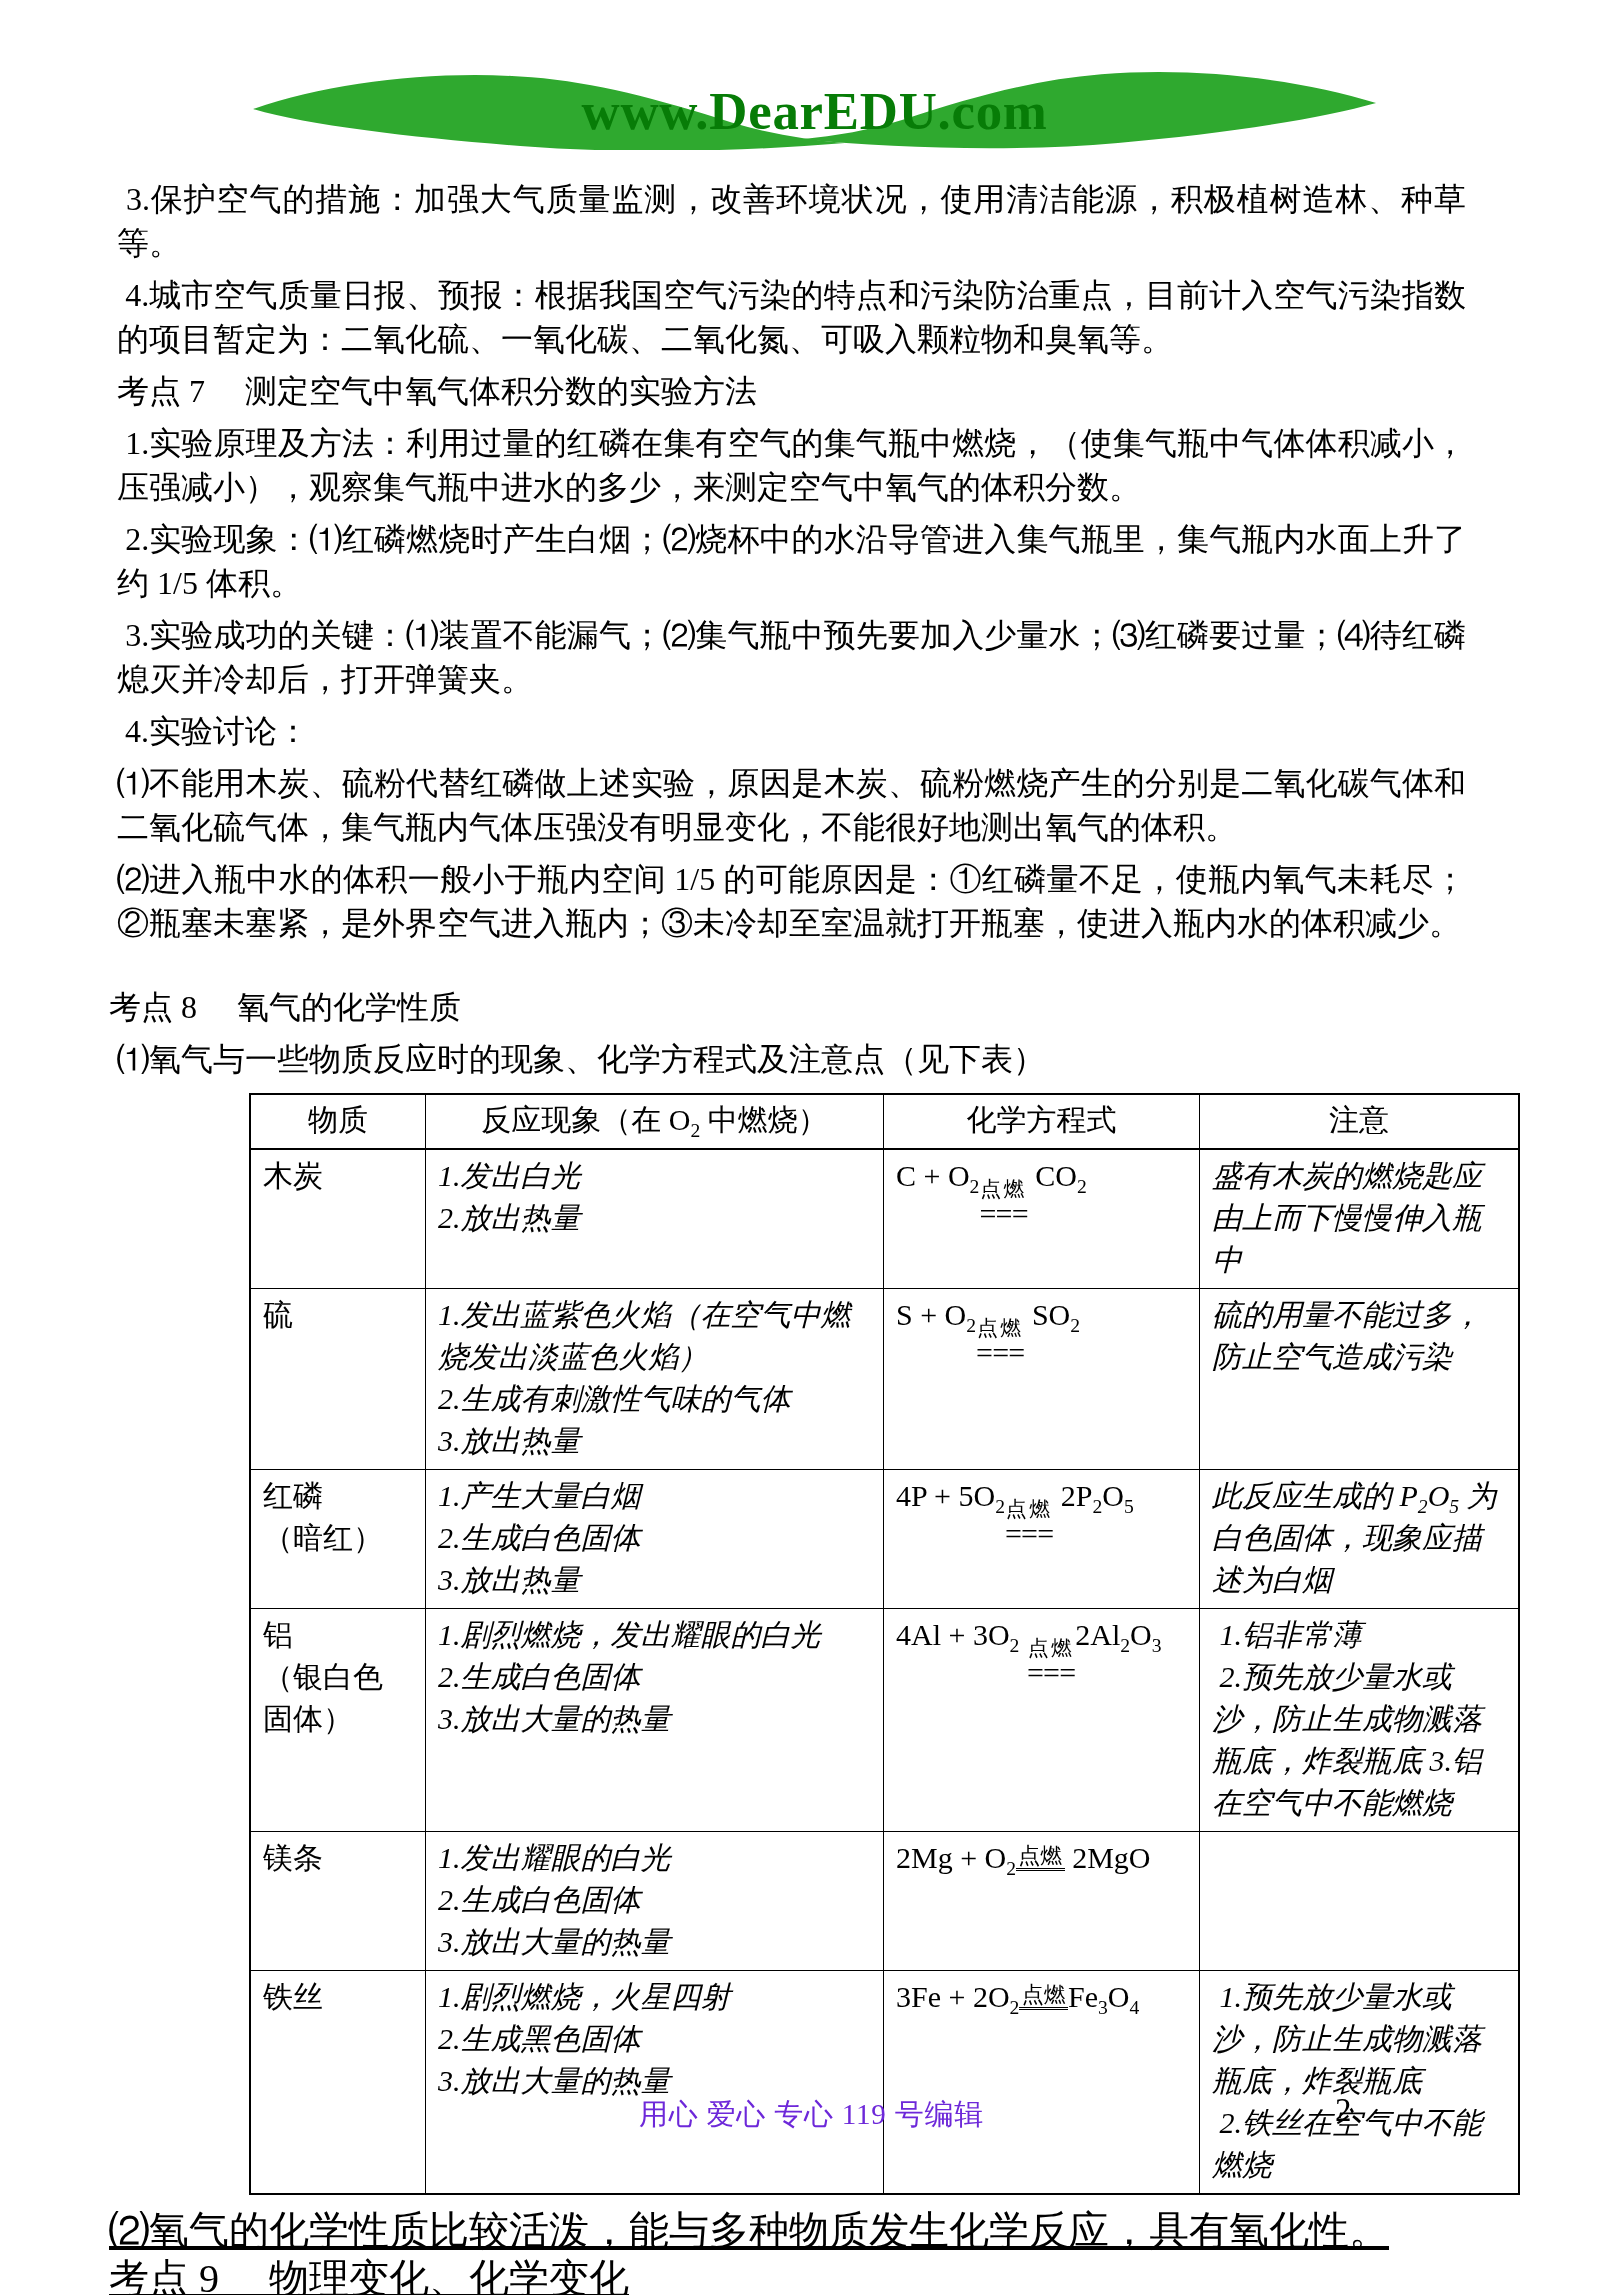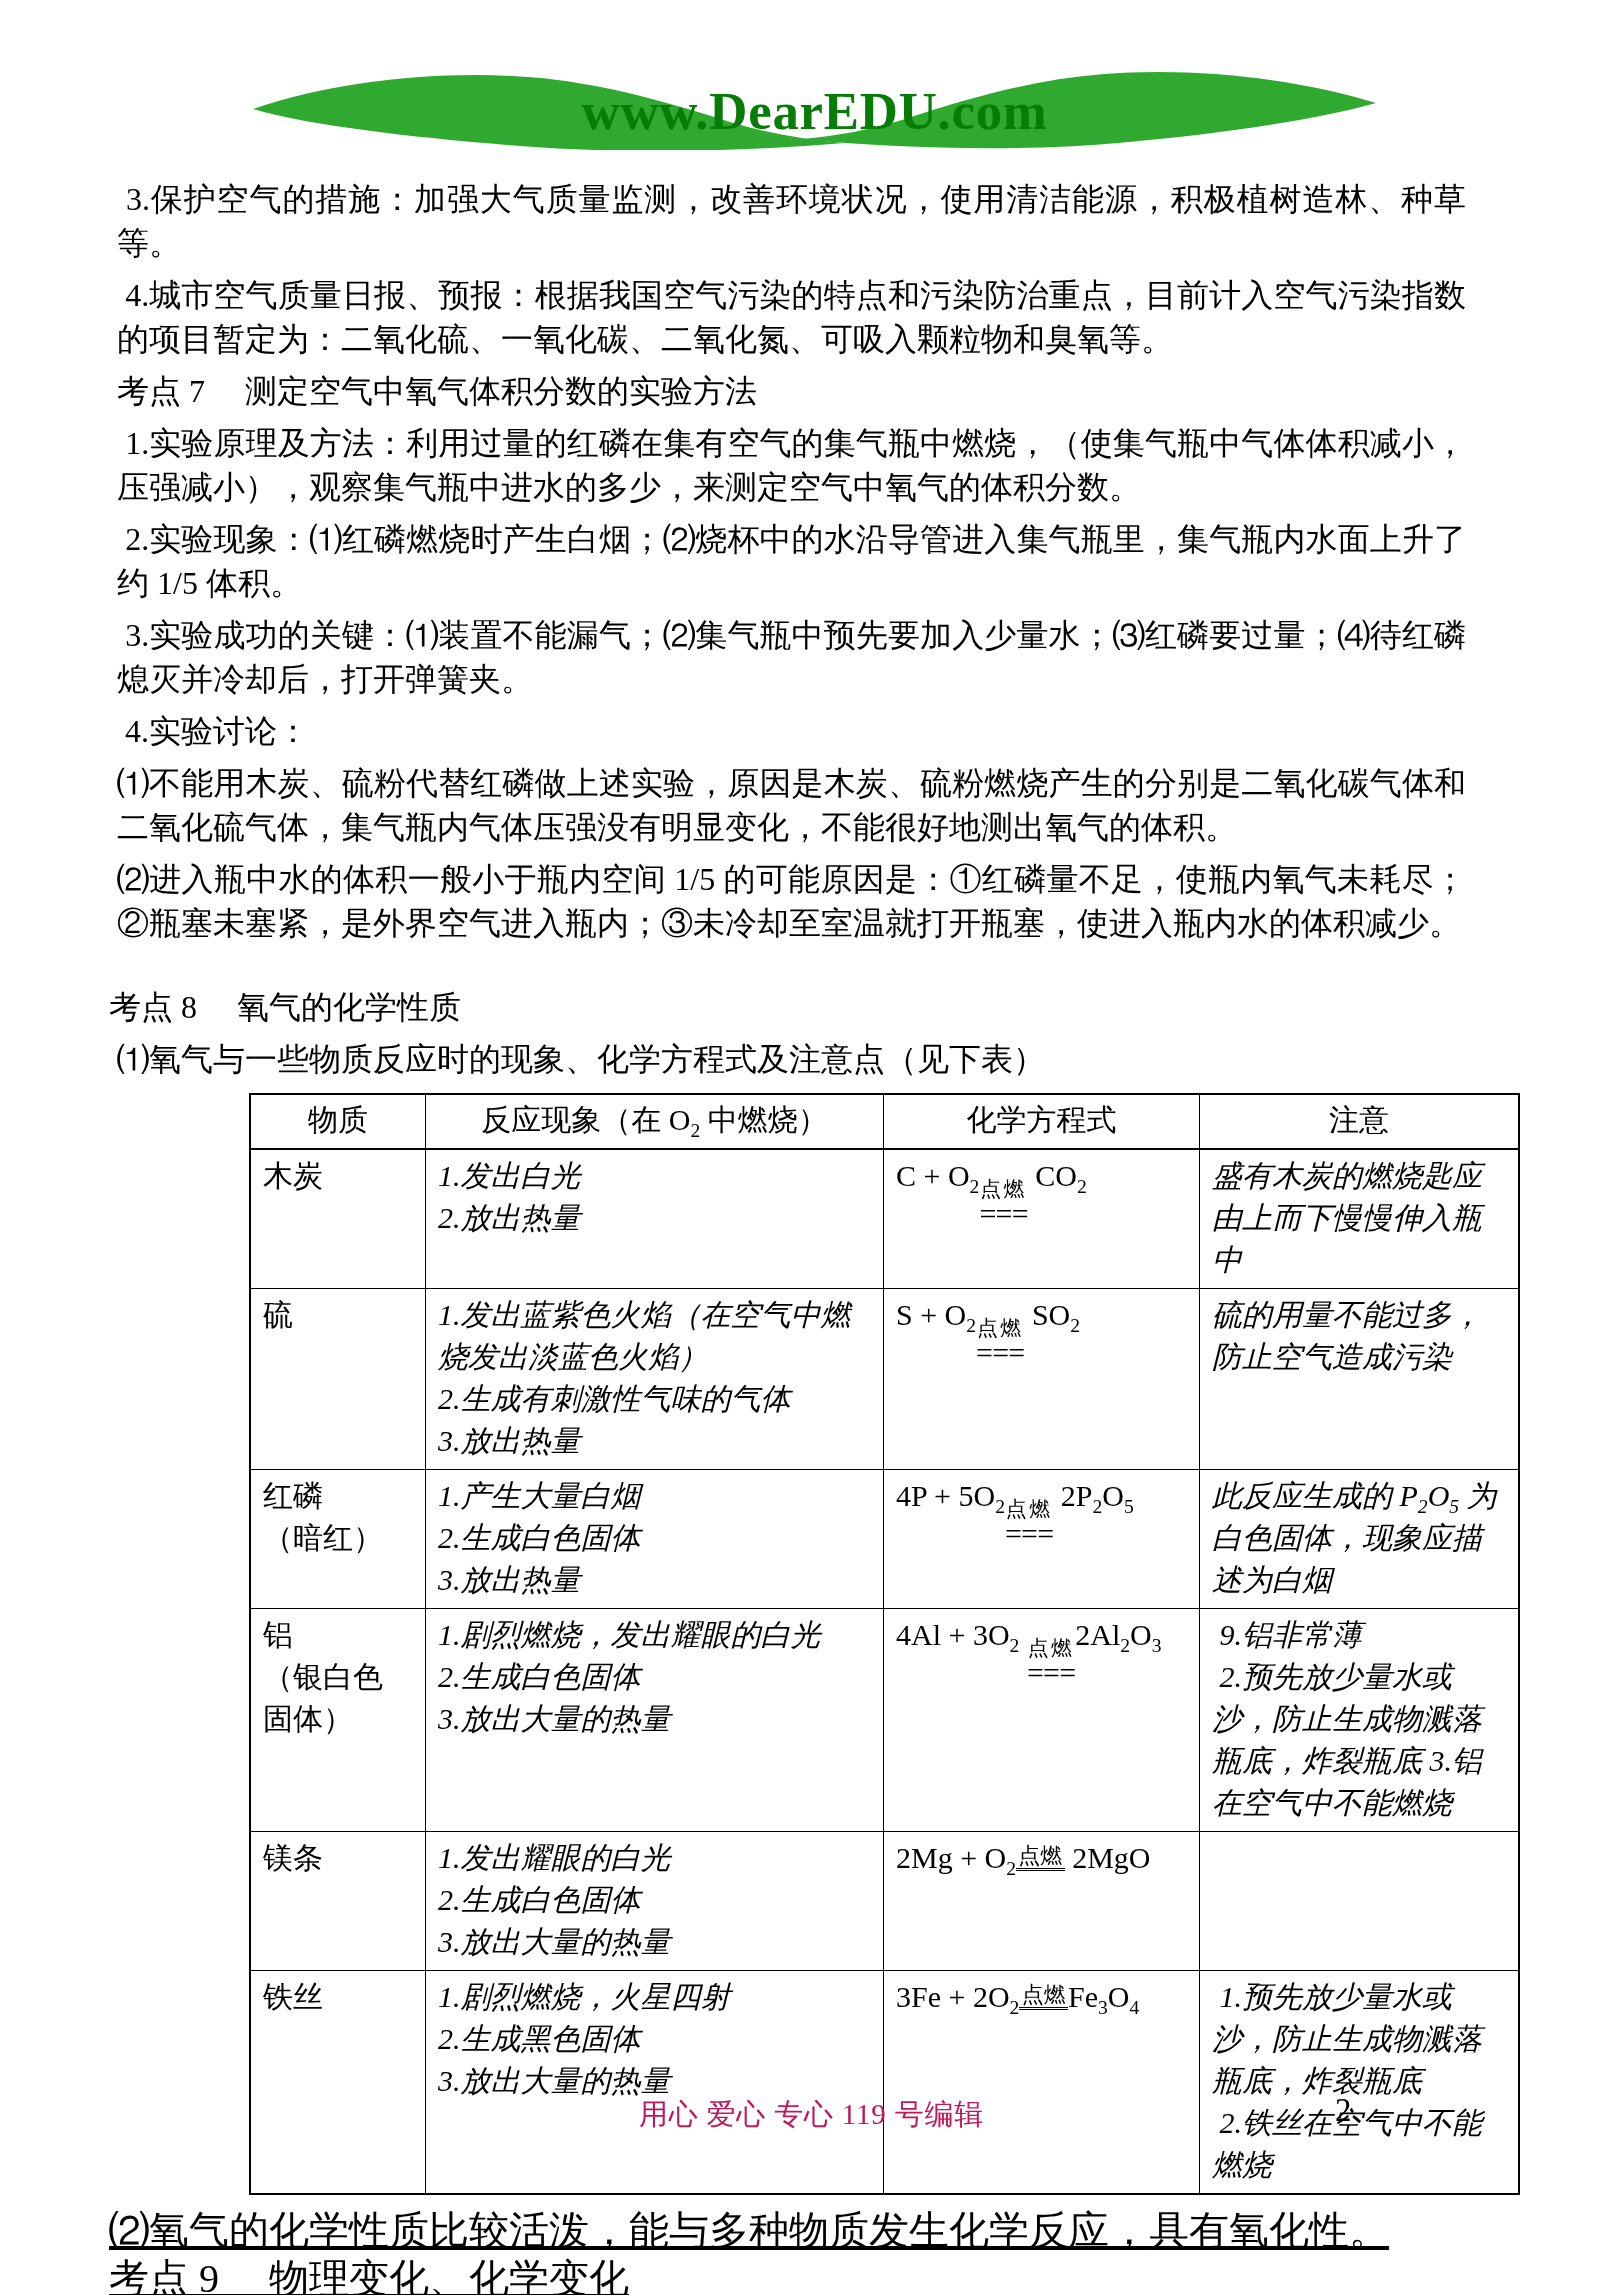--- a/index.html
+++ b/index.html
@@ -194,21 +194,21 @@
             <td class="c-phen">
               <div class="phen-item">1.剧烈燃烧，发出耀眼的白光</div>
               <div class="phen-item">2.生成白色固体</div>
               <div class="phen-item">3.放出大量的热量</div>
             </td>
             <td class="c-eq">4Al + 3O<sub class="sb">2</sub> <span class="eq-stack">
                 <span class="eq-cond">点燃</span>
                 <span class="eq-sign">===</span>
               </span>2Al<sub class="sb">2</sub>O<sub class="sb">3</sub></td>
             <td class="c-note">
-              <div class="note-item"> 9.铝非常薄</div>
+              <div class="note-item"> 1.铝非常薄</div>
               <div class="note-item"> 2.预先放少量水或沙，防止生成物溅落瓶底，炸裂瓶底 3.铝在空气中不能燃烧</div>
             </td>
           </tr>
           <tr>
             <td class="c-sub">镁条</td>
             <td class="c-phen">
               <div class="phen-item">1.发出耀眼的白光</div>
               <div class="phen-item">2.生成白色固体</div>
               <div class="phen-item">3.放出大量的热量</div>
             </td>
@@ -231,18 +231,18 @@
         </tbody>
     </table>
   </div>
 
   <div class="after" id="after-table">
       <p>⑵氧气的化学性质比较活泼，能与多种物质发生化学反应，具有氧化性。</p>
       <p>考点 9　 物理变化、化学变化</p>
     </div>
 
   <div class="footer">
-    <span class="ftext" style="color: #be185d;">用心 爱心 专心  119 号编辑</span>
+    <span class="ftext" style="color: #6d28d9;">用心 爱心 专心  119 号编辑</span>
   </div>
   <div class="page-num">2</div>
 
 </div>
 
 
 </body></html>

